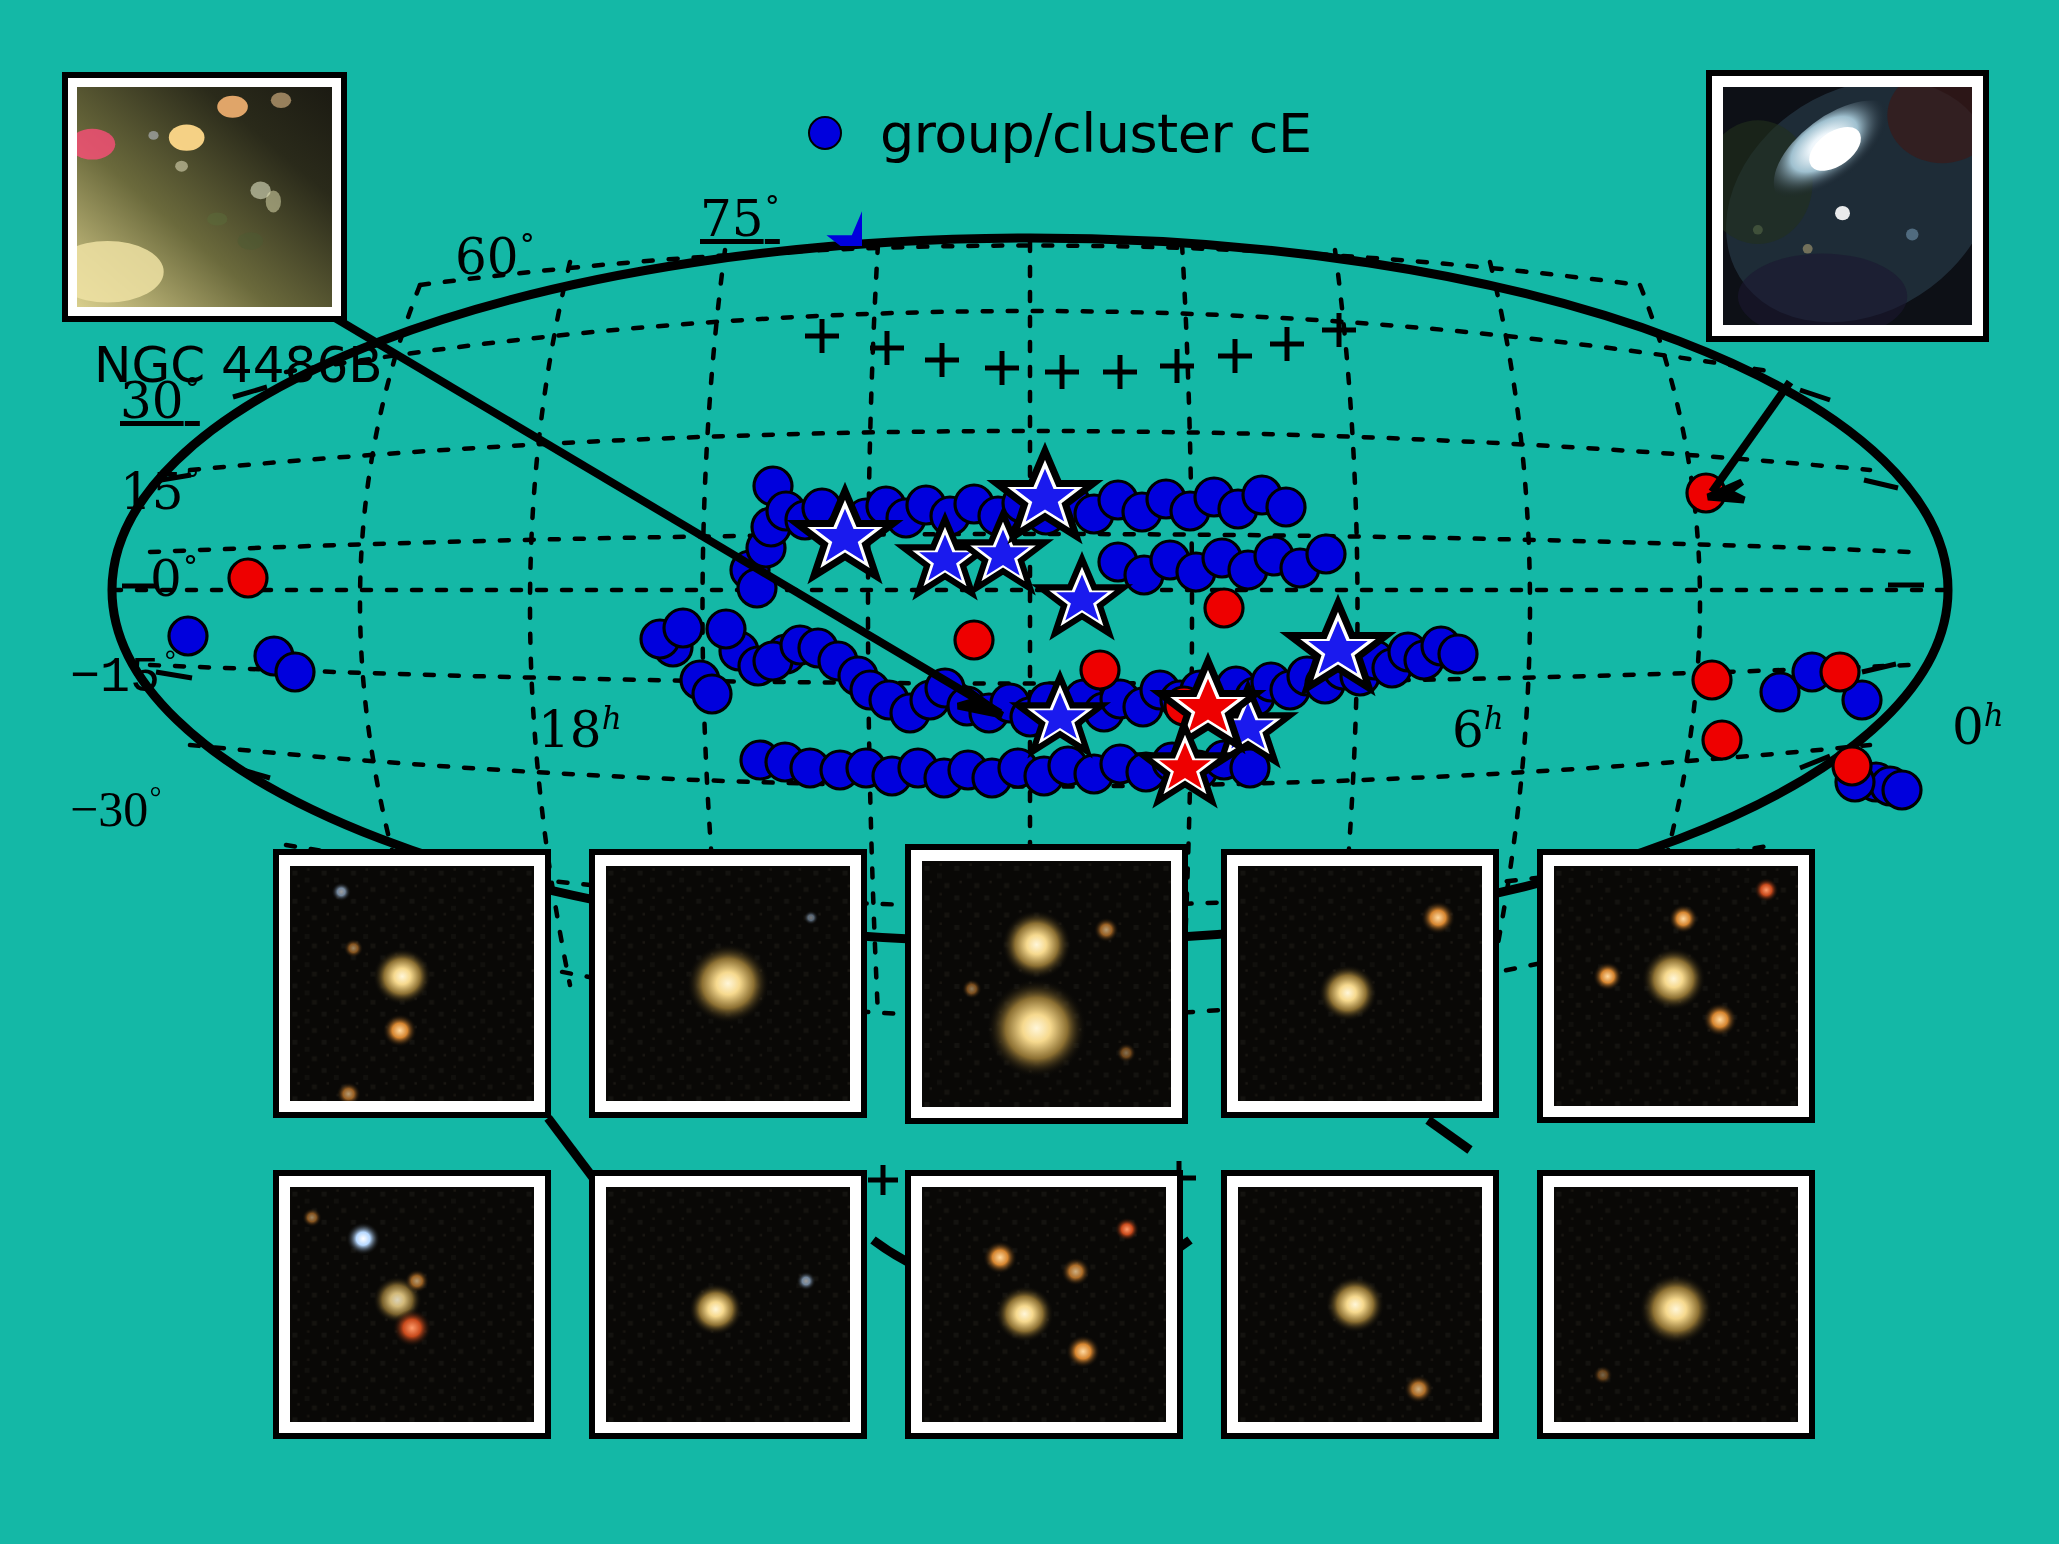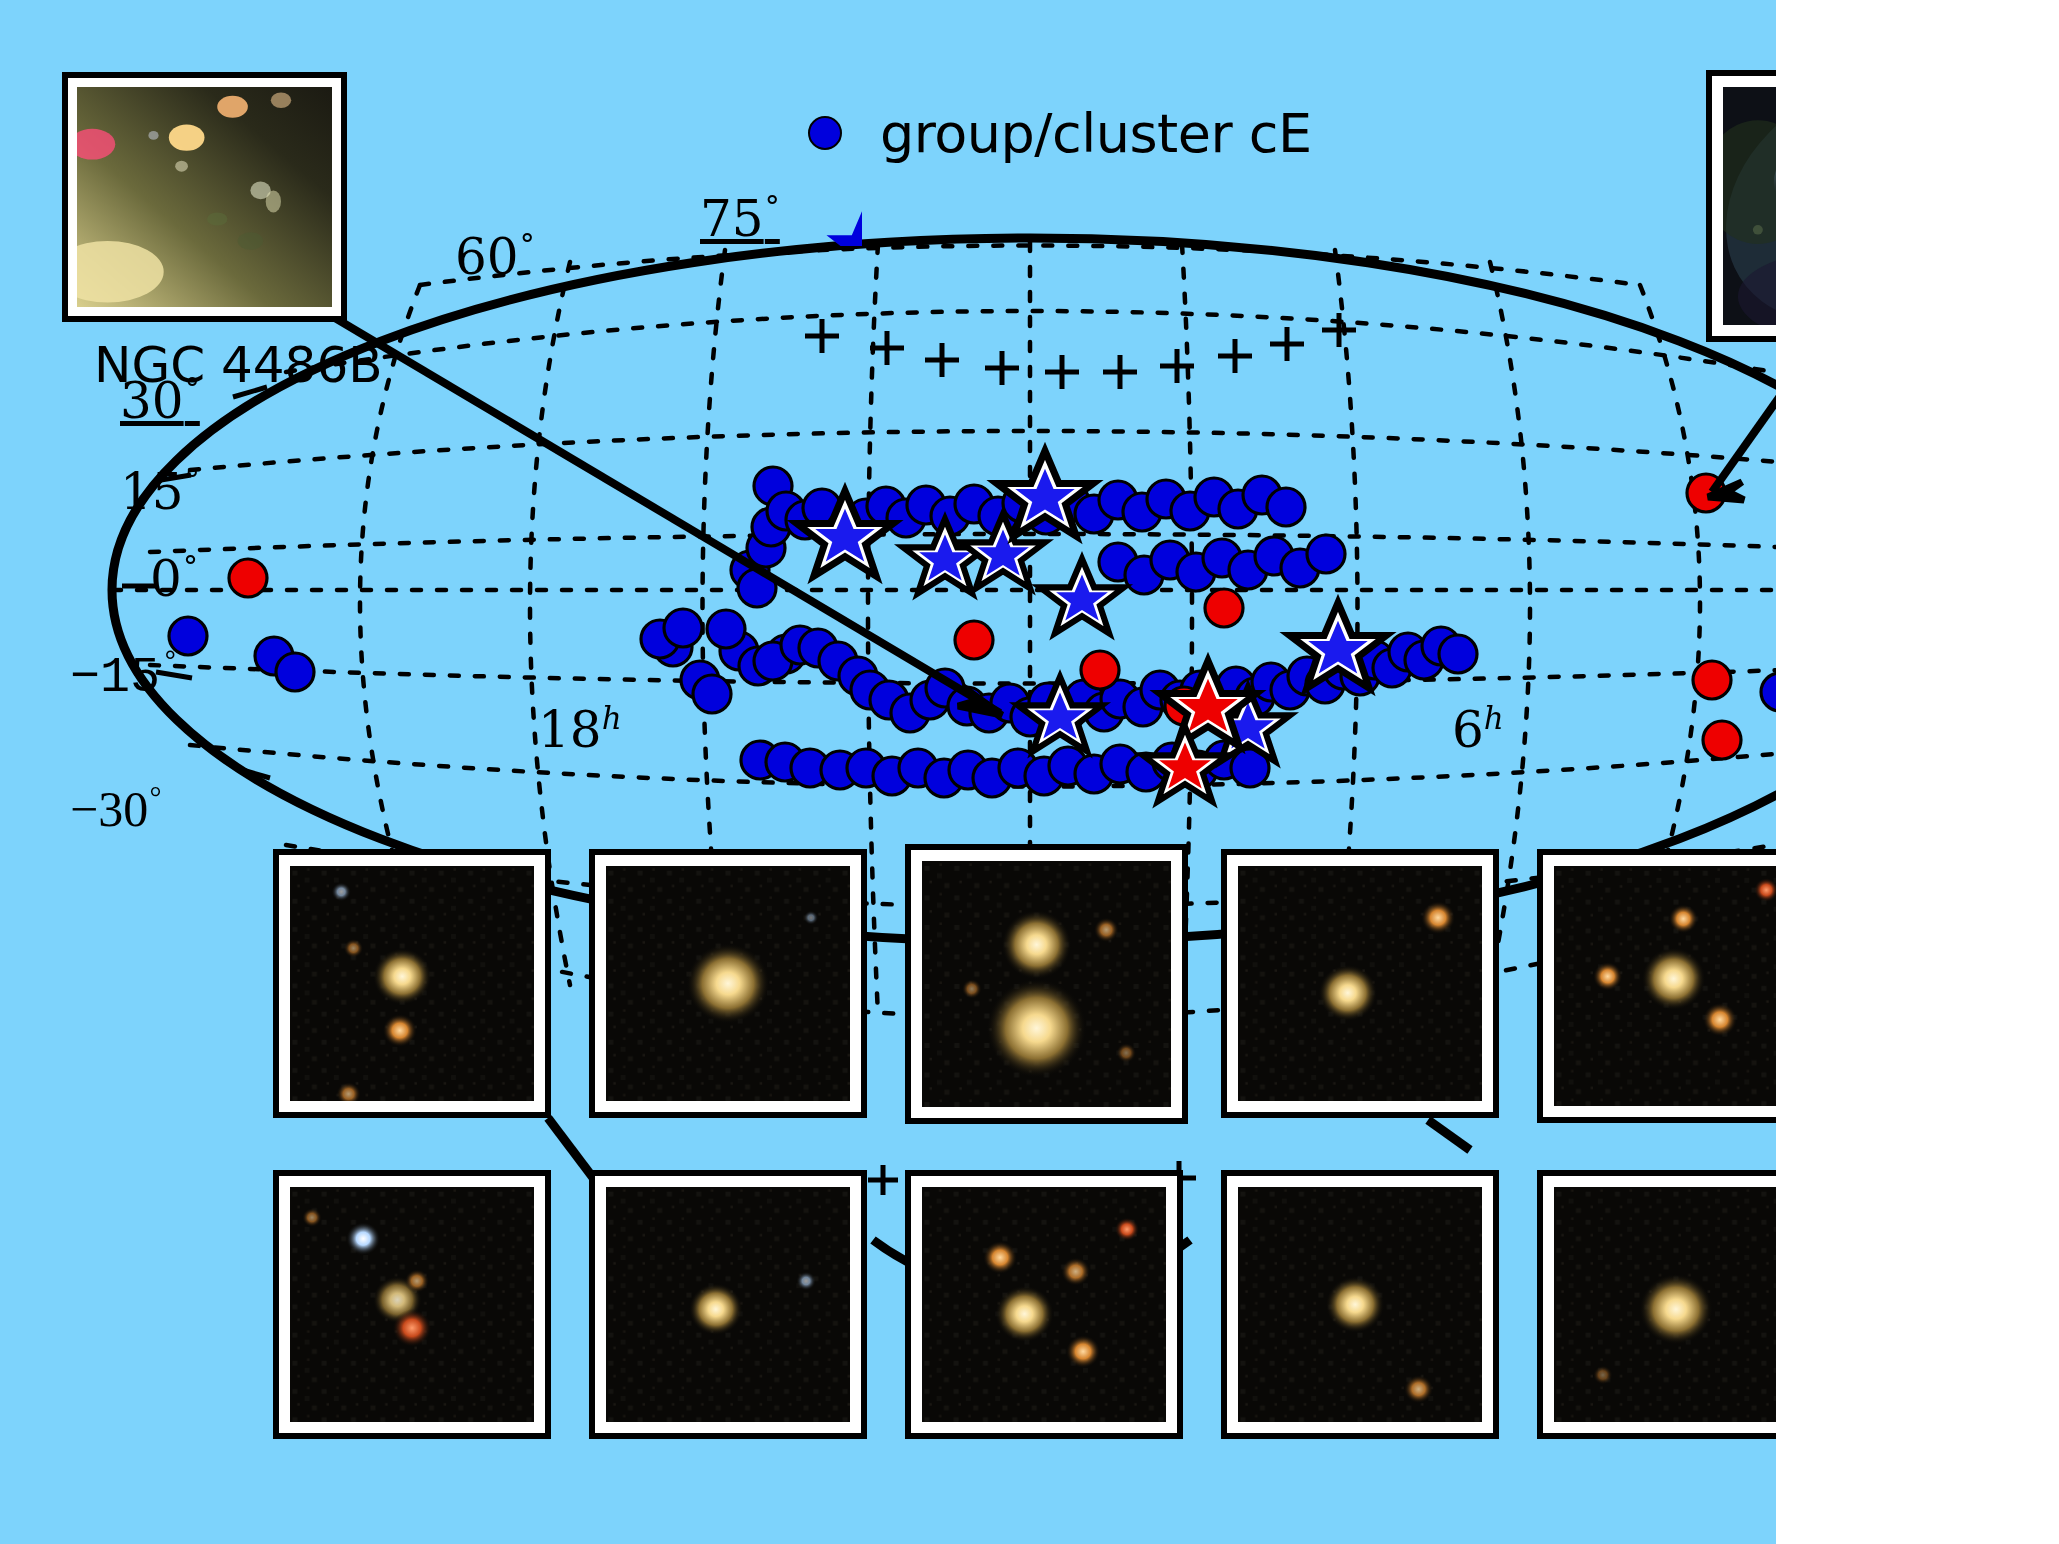--- a/index.html
+++ b/index.html
@@ -1,17 +1,17 @@
 <!DOCTYPE html>
 <html><head>
 <meta charset="utf-8">
 <style>
   html,body{margin:0;padding:0;background:#ffffff;}
   #root{
-    position:relative;width:1776px;height:1544px;background:#7dd3fc;
+    position:relative;width:2059px;height:1544px;background:#14b8a6;
     font-family:"DejaVu Sans","Liberation Sans",sans-serif;overflow:hidden;
   }
   .skysvg{position:absolute;left:0;top:0;width:2059px;height:1544px;}
 
   
   .legend{position:absolute;left:770px;top:95px;}
   .legend-row{display:flex;align-items:center;height:76px;}
   .legend-sym{width:110px;display:flex;justify-content:center;align-items:center;}
   .legend-txt{
     font-family:"DejaVu Sans","Liberation Sans",sans-serif;

